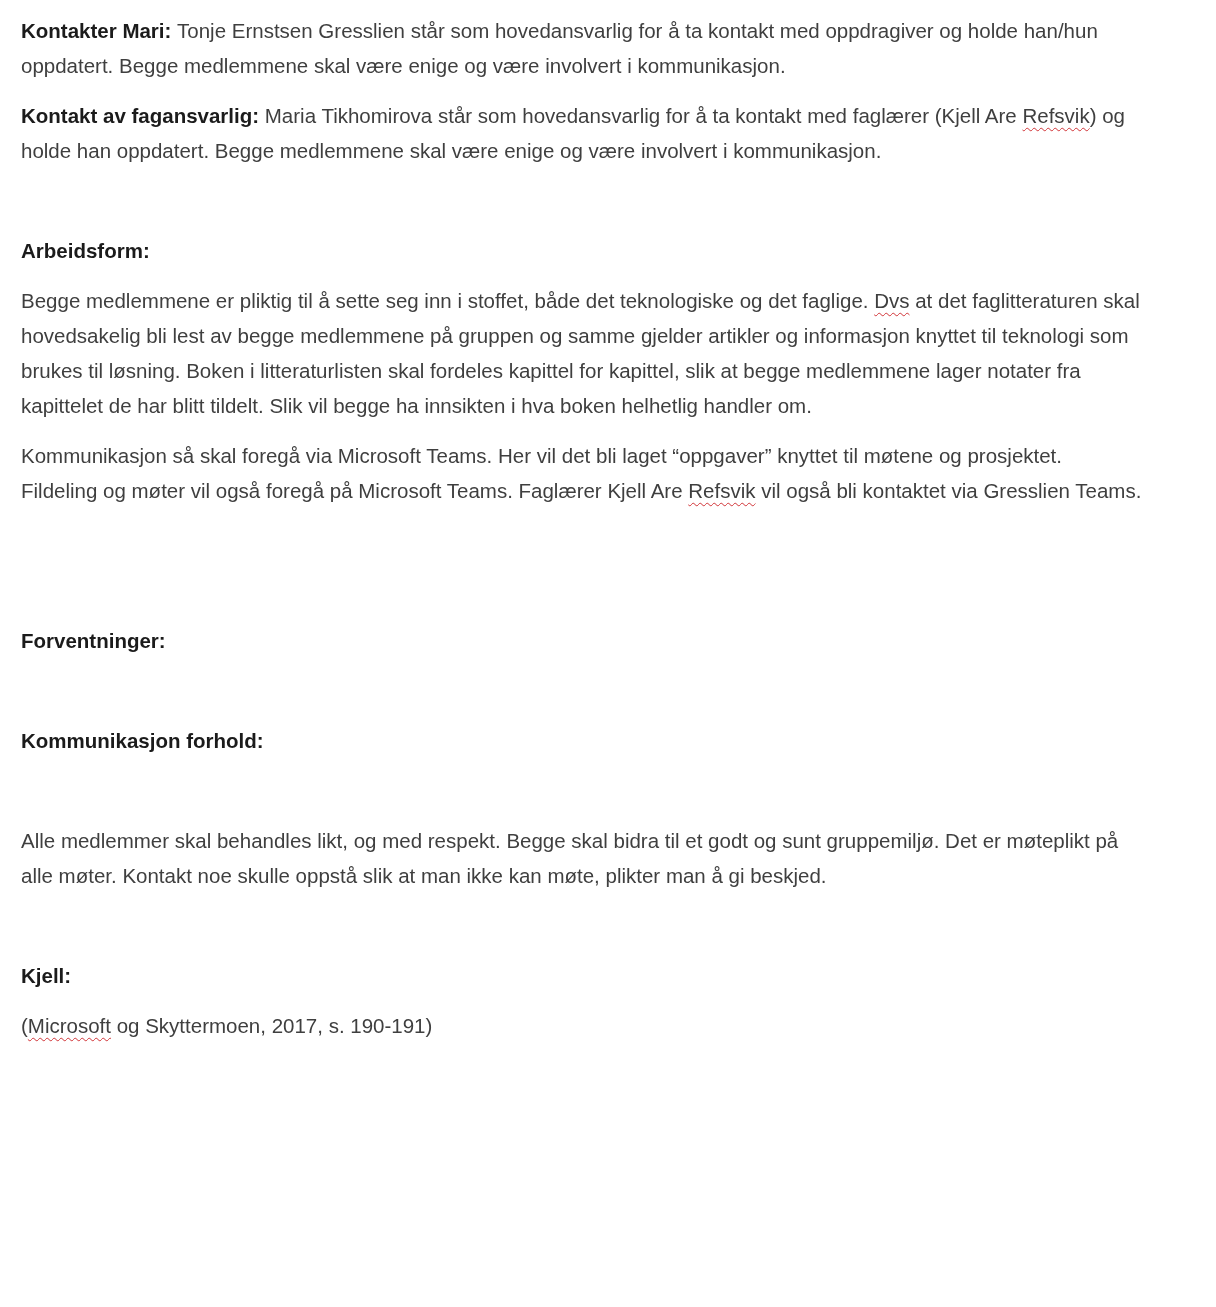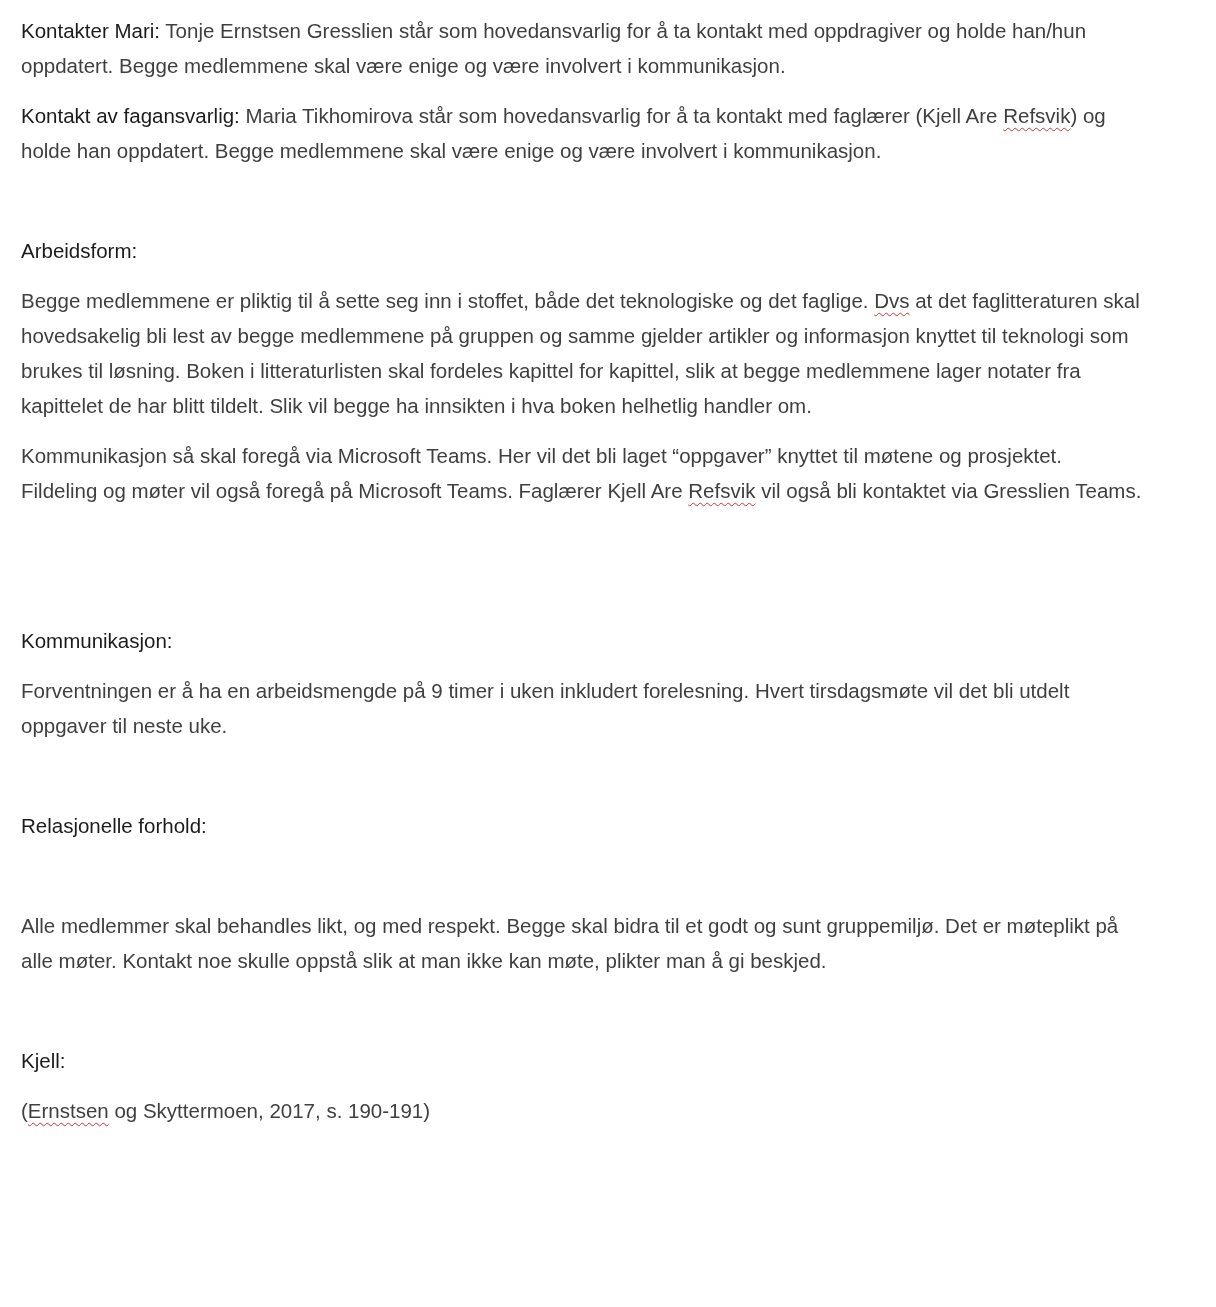--- a/index.html
+++ b/index.html
@@ -31,21 +31,21 @@
   p.heading{
     color:var(--heading-color);
     font-weight:bold;
   }
   .empty-line{
     height:35px;
     margin:0 0 15px 0;
   }
   .run{white-space:pre-wrap;}
   .run.bold{
-    font-weight:normal;
+    font-weight:bold;
     color:var(--heading-color);
   }
   .run.squiggle{
     text-decoration-line:underline;
     text-decoration-style:wavy;
     text-decoration-color:var(--squiggle-color);
     text-decoration-thickness:1px;
     text-underline-offset:4px;
   }
 </style>
@@ -54,22 +54,21 @@
 
 <div class="page" id="doc">
     <p class="para"><span class="run bold">Kontakter Mari: </span><span class="run">Tonje Ernstsen Gresslien står som hovedansvarlig for å ta kontakt med oppdragiver og holde han/hun oppdatert. Begge medlemmene skal være enige og være involvert i kommunikasjon.</span></p>
     <p class="para"><span class="run bold">Kontakt av fagansvarlig: </span><span class="run">Maria Tikhomirova står som hovedansvarlig for å ta kontakt med faglærer (Kjell Are </span><span class="run squiggle">Refsvik</span><span class="run">) og holde han oppdatert. Begge medlemmene skal være enige og være involvert i kommunikasjon.</span></p>
     <div class="empty-line"></div>
     <p class="heading"><span class="run bold">Arbeidsform:</span></p>
     <p class="para"><span class="run">Begge medlemmene er pliktig til å sette seg inn i stoffet, både det teknologiske og det faglige. </span><span class="run squiggle">Dvs</span><span class="run"> at det faglitteraturen skal hovedsakelig bli lest av begge medlemmene på gruppen og samme gjelder artikler og informasjon knyttet til teknologi som brukes til løsning. Boken i litteraturlisten skal fordeles kapittel for kapittel, slik at begge medlemmene lager notater fra kapittelet de har blitt tildelt. Slik vil begge ha innsikten i hva boken helhetlig handler om.</span></p>
     <p class="para"><span class="run">Kommunikasjon så skal foregå via Microsoft Teams. Her vil det bli laget “oppgaver” knyttet til møtene og prosjektet. Fildeling og møter vil også foregå på Microsoft Teams. Faglærer Kjell Are </span><span class="run squiggle">Refsvik</span><span class="run"> vil også bli kontaktet via Gresslien Teams.</span></p>
     <div class="empty-line"></div>
     <div class="empty-line"></div>
-    <p class="heading"><span class="run bold">Kommunikasjon:</span></p>
-    <p class="para"><span class="run">Forventningen er å ha en arbeidsmengde på 9 timer i uken inkludert forelesning. Hvert tirsdagsmøte vil det bli utdelt oppgaver til neste uke.</span></p>
+    <p class="heading"><span class="run bold">Forventninger:</span></p>
     <div class="empty-line"></div>
-    <p class="heading"><span class="run bold">Relasjonelle forhold:</span></p>
+    <p class="heading"><span class="run bold">Kommunikasjon forhold:</span></p>
     <div class="empty-line"></div>
     <p class="para"><span class="run">Alle medlemmer skal behandles likt, og med respekt. Begge skal bidra til et godt og sunt gruppemiljø. Det er møteplikt på alle møter. Kontakt noe skulle oppstå slik at man ikke kan møte, plikter man å gi beskjed.</span></p>
     <div class="empty-line"></div>
     <p class="heading"><span class="run bold">Kjell:</span></p>
-    <p class="para"><span class="run">(</span><span class="run squiggle">Ernstsen</span><span class="run"> og Skyttermoen, 2017, s. 190-191)</span></p>
+    <p class="para"><span class="run">(</span><span class="run squiggle">Microsoft</span><span class="run"> og Skyttermoen, 2017, s. 190-191)</span></p>
   </div>
 
 </body></html>

